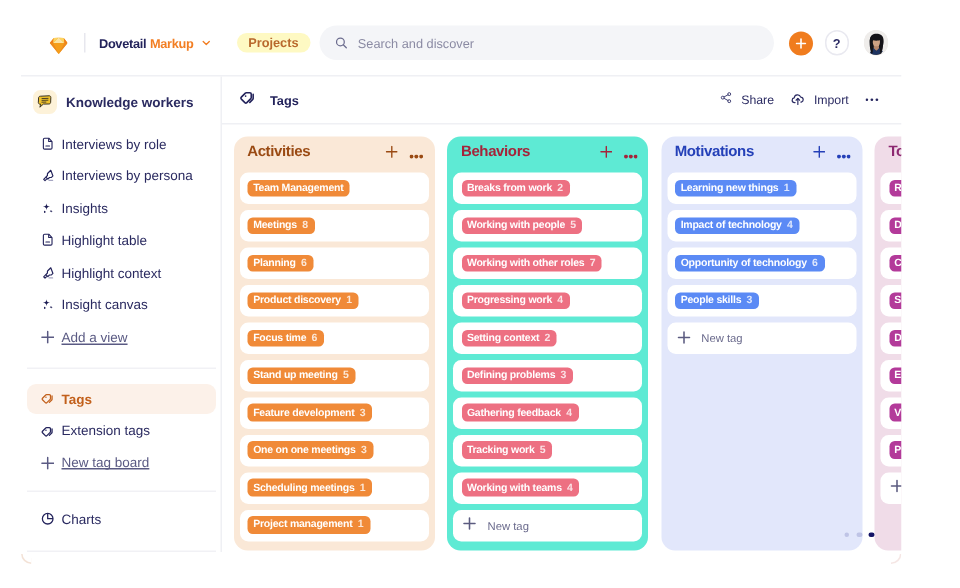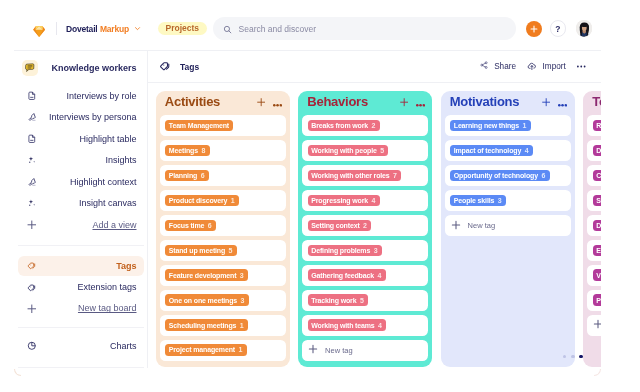--- a/index.html
+++ b/index.html
@@ -19,21 +19,21 @@
   .search { margin-left:6.5px; flex:1; height:23px; background:#f4f5f8; border-radius:12px; display:flex; align-items:center; padding:0 9.5px; }
   .search .txt { font-size:8.5px; color:#8a8aa3; margin-left:7px; }
   .plus-btn { width:16px; height:16px; border-radius:50%; background:#f07c1e; display:flex; align-items:center; justify-content:center; margin-left:9.5px; flex:0 0 16px;}
   .help-btn { width:16.6px; height:16.6px; border-radius:50%; border:1px solid #e9e9f0; display:flex; align-items:center; justify-content:center; margin-left:7.8px; font-size:8.5px; font-weight:700; color:#2a2a63; flex:0 0 16.6px;}
   .avatar { width:16.5px; height:16.5px; border-radius:50%; margin-left:9.4px; overflow:hidden; flex:0 0 16.5px; background:#ece9e6;}
 
   .body { flex:1; display:flex; min-height:0; }
 
   
   .sidebar { width:134px; border-right:1px solid #eff0f4; padding:5.9px 3.5px 0 4px; flex:0 0 134px; display:flex; flex-direction:column; }
-  .nav-item { display:flex; align-items:center; height:20px; margin-bottom:1.5px; border-radius:6px; padding:0 7px; font-size:9px; color:#2a2a60; font-weight:500; white-space:nowrap;justify-content:space-between; }
+  .nav-item { display:flex; align-items:center; height:20px; margin-bottom:1.5px; border-radius:6px; padding:0 7px; font-size:9px; color:#2a2a60; font-weight:500; white-space:nowrap; }
   .nav-item .ic { width:13px; height:13px; display:flex; align-items:center; justify-content:center; margin-right:3px; flex:0 0 13px; overflow:visible;}
   .nav-item.head { font-weight:700; height:22px; margin-bottom:6.9px; padding-left:4px;}
   .nav-item.active { background:#fcf1e9; color:#c2601b; font-weight:600;}
   .badge-ic { width:16px; height:16px; border-radius:5px; background:#fdf2d9; display:flex; align-items:center; justify-content:center; margin-right:6px; flex:0 0 16px;}
   .add { color:#5a5a83; font-weight:500;text-decoration:underline;}
   .sep { height:1px; background:#f1f1f5; margin:9.2px 0 9.3px 0; }
   .sep2 { margin:7.5px 0 7.5px 0; }
   .sep3 { margin:9.7px 0 0 0; }
 
   
@@ -41,21 +41,21 @@
   .page-head { height:32px; display:flex; align-items:center; padding:0 15.5px 0 10.2px; border-bottom:1px solid #eff0f4; flex:0 0 32px; }
   .page-title { font-size:8.5px; font-weight:600; margin-left:8.8px; color:#23235b;}
   .spacer { flex:1; }
   .hd-act { display:flex; align-items:center; font-size:8.2px; color:#2c2c63; font-weight:500; margin-left:10.5px; }
   .hd-act .lbl { margin-left:6.3px; }
   .hd-more { margin-left:11.2px; display:flex; align-items:center;}
 
   .board { flex:1; display:flex; gap:8.9px; padding:8px 0 0 8px; min-height:0; position:relative; overflow:hidden; align-items:flex-start;}
   .col { width:133.6px; flex:0 0 133.6px; border-radius:9px; padding:0 4px 6px 4px; display:flex; flex-direction:column; align-self:stretch; height:275.8px;}
   .col-head { display:flex; align-items:center; height:18px; padding:0 3.4px 0 4.8px; margin-top:1.8px;}
-  .col-title { font-size:13px; font-weight:700; letter-spacing:-0.25px;}
+  .col-title { font-size:10px; font-weight:700; letter-spacing:-0.25px;}
   .col-head .hicons { margin-left:auto; display:flex; align-items:center; gap:7.7px;}
   .card { background:#fff; border-radius:5.5px; padding:4.2px 0 0 5.1px; height:20.4px; margin-top:4.6px; display:flex;}
   .tag { display:inline-flex; align-items:center; border-radius:3.5px; padding:0 4.3px 0 3.7px; height:11.1px; font-size:7px; font-weight:700; color:#fff; letter-spacing:-0.15px; line-height:1;}
   .tag .cnt { margin-left:3.5px; font-weight:600; opacity:.8; letter-spacing:0;}
   .newtag { display:flex; align-items:center; background:#fff; border-radius:5.5px; height:20.4px; padding:0 0 0 5.8px; margin-top:4.6px; font-size:7.5px; color:#6a6a8c; font-weight:500;}
   .newtag .lbl { margin-left:6.8px; }
   .dots { position:absolute; left:414.9px; top:271.9px; display:flex; gap:4.7px; align-items:center;}
   .dot { width:3.5px; height:3.5px; border-radius:50%; background:#bfc4e6; }
   .dot.on { background:#141466; }
   .corner { position:absolute; width:7px; height:7px; border:1.4px solid rgba(215,160,120,.30); border-top:none; border-right:none; border-bottom-left-radius:7px; }
@@ -150,37 +150,37 @@
               <svg width="9.6" height="9.6" viewBox="0 0 14 14">
                 <path d="M10 2.2 7.1 5.1a1.2 1.2 0 0 0-.35.85V7.3L5.2 8.85l1.95 1.95L8.7 9.25h1.35a1.2 1.2 0 0 0 .85-.35l1.2-1.2z" fill="none" stroke="#23235b" stroke-width="1.15" stroke-linejoin="round"></path>
                 <path d="M5.2 8.85 3.1 11.0l1.3 1.3 1.75-1.75" fill="none" stroke="#23235b" stroke-width="1.15" stroke-linejoin="round"></path>
                 <path d="M8.3 12.1h3.5" stroke="#a6a6c2" stroke-width="1.15" stroke-linecap="round"></path>
               </svg>
             </span>
             <span>Interviews by persona</span>
           </div>
           <div class="nav-item">
             <span class="ic">
+              <svg width="9.6" height="9.6" viewBox="0 0 14 14">
+                <path d="M5.8 2.2c.45 2.6.75 2.9 3.35 3.35-2.6.45-2.9.75-3.35 3.35C5.35 6.3 5.05 6 2.45 5.55 5.05 5.1 5.35 4.8 5.8 2.2z" fill="#1f1f55"></path>
+                <path d="M10.4 8.4c.2 1.15.33 1.28 1.48 1.48-1.15.2-1.28.33-1.48 1.48-.2-1.15-.33-1.28-1.48-1.48 1.15-.2 1.28-.33 1.48-1.48z" fill="#1f1f55"></path>
+                <ellipse cx="4.1" cy="10.6" rx=".78" ry="1.0" fill="#1f1f55"></ellipse>
+              </svg>
+            </span>
+            <span>Insights</span>
+          </div>
+          <div class="nav-item">
+            <span class="ic">
               <svg width="9.6" height="9.6" viewBox="0 0 16 16">
                 <path d="M9.2 1.9H4.6c-.8 0-1.4.6-1.4 1.4v9.4c0 .8.6 1.4 1.4 1.4h6.8c.8 0 1.4-.6 1.4-1.4V5.6z" fill="none" stroke="#23235b" stroke-width="1.25" stroke-linejoin="round"></path>
                 <path d="M9.1 1.9v3.7h3.7" fill="none" stroke="#23235b" stroke-width="1.25" stroke-linejoin="round"></path>
                 <path d="M6 10.6h4" stroke="#23235b" stroke-width="1.25" stroke-linecap="round"></path>
               </svg>
             </span>
             <span>Highlight table</span>
-          </div>
-          <div class="nav-item">
-            <span class="ic">
-              <svg width="9.6" height="9.6" viewBox="0 0 14 14">
-                <path d="M5.8 2.2c.45 2.6.75 2.9 3.35 3.35-2.6.45-2.9.75-3.35 3.35C5.35 6.3 5.05 6 2.45 5.55 5.05 5.1 5.35 4.8 5.8 2.2z" fill="#1f1f55"></path>
-                <path d="M10.4 8.4c.2 1.15.33 1.28 1.48 1.48-1.15.2-1.28.33-1.48 1.48-.2-1.15-.33-1.28-1.48-1.48 1.15-.2 1.28-.33 1.48-1.48z" fill="#1f1f55"></path>
-                <ellipse cx="4.1" cy="10.6" rx=".78" ry="1.0" fill="#1f1f55"></ellipse>
-              </svg>
-            </span>
-            <span>Insights</span>
           </div>
           <div class="nav-item">
             <span class="ic">
               <svg width="9.6" height="9.6" viewBox="0 0 14 14">
                 <path d="M10 2.2 7.1 5.1a1.2 1.2 0 0 0-.35.85V7.3L5.2 8.85l1.95 1.95L8.7 9.25h1.35a1.2 1.2 0 0 0 .85-.35l1.2-1.2z" fill="none" stroke="#23235b" stroke-width="1.15" stroke-linejoin="round"></path>
                 <path d="M5.2 8.85 3.1 11.0l1.3 1.3 1.75-1.75" fill="none" stroke="#23235b" stroke-width="1.15" stroke-linejoin="round"></path>
                 <path d="M8.3 12.1h3.5" stroke="#a6a6c2" stroke-width="1.15" stroke-linecap="round"></path>
               </svg>
             </span>
             <span>Highlight context</span>

